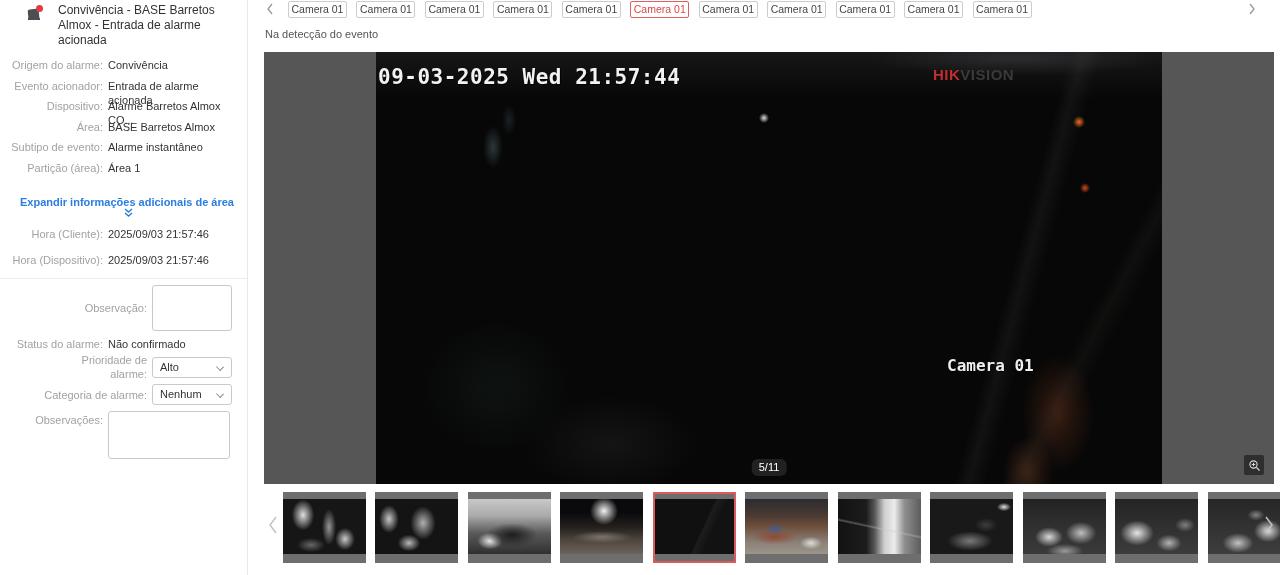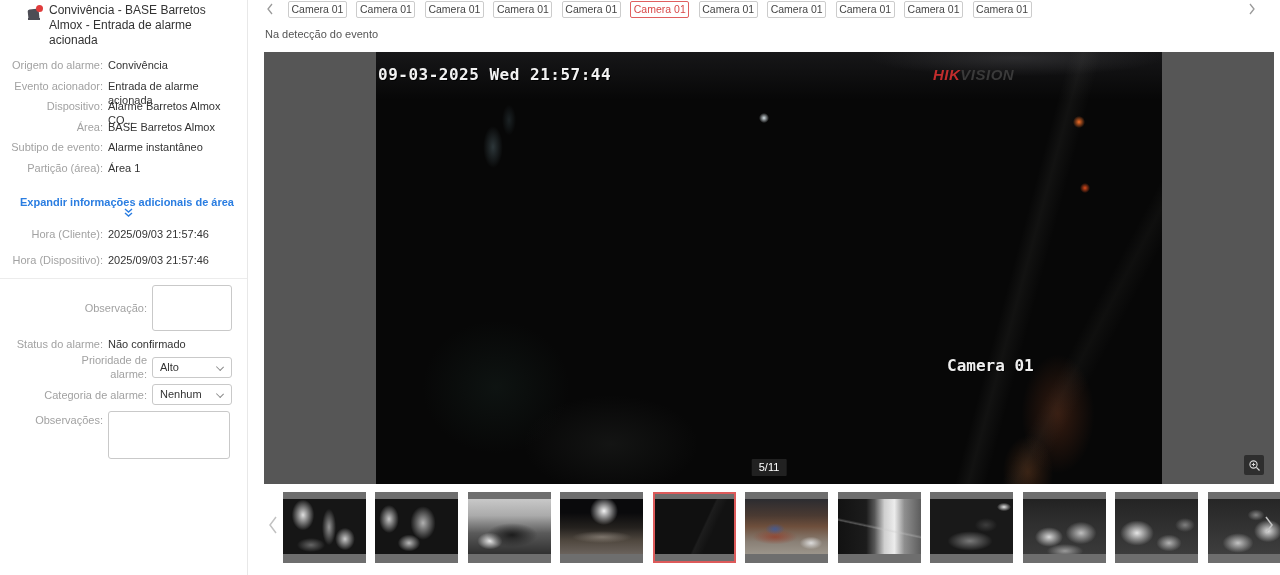--- a/index.html
+++ b/index.html
@@ -9,21 +9,21 @@
   
   #panel { position:absolute; left:0; top:0; width:248px; height:575px;
            background:#fff; border-right:1px solid #e8e8e8; }
   #panel-title-row { position:absolute; left:28px; top:3px; width:205px; display:flex; }
   #alarm-icon { position:relative; width:15px; height:15px; flex:0 0 15px; margin-top:2px; }
   #alarm-icon .dev { position:absolute; left:0; top:4px; width:11px; height:10px;
                      background:#4d4d55; border-radius:2px 2px 1px 1px; transform:rotate(-6deg); }
   #alarm-icon .base { position:absolute; left:0; top:13px; width:12px; height:2px; background:#4d4d55; }
   #alarm-icon .dot { position:absolute; right:0; top:0; width:7px; height:7px;
                      background:#e03c3c; border-radius:50%; }
-  #panel-title { margin-left:6px; font-size:12px; line-height:15px; color:#333; width:192px; }
+  #panel-title { margin-left:15px; font-size:12px; line-height:15px; color:#333; width:192px; }
 
   .row { position:absolute; left:0; width:232px; display:flex; font-size:11px; line-height:14px; }
   .row .lbl { flex:0 0 103px; text-align:right; color:#a2a2a2; }
   .row .val { margin-left:5px; color:#333; }
   .row.center { align-items:center;padding-left:44px; }
 
   #expand-link { position:absolute; left:20px; top:196px; font-size:11px; font-weight:bold;
                  color:#2a7de1; cursor:pointer; display:flex; align-items:center;flex-direction:column; }
   #expand-link svg { margin-left:4px; }
 
@@ -64,31 +64,31 @@
       radial-gradient(ellipse 36px 52px at 652px 420px, rgba(175,95,45,0.28), rgba(175,95,45,0) 70%),
       radial-gradient(ellipse 125px 70px at 235px 392px, rgba(85,90,85,0.16), rgba(85,90,85,0) 70%),
       radial-gradient(ellipse 105px 95px at 120px 335px, rgba(45,75,65,0.18), rgba(45,75,65,0) 70%),
       radial-gradient(ellipse 210px 26px at 640px 6px, rgba(72,72,75,0.45), rgba(72,72,75,0) 70%),
       linear-gradient(105deg, rgba(0,0,0,0) 77%, rgba(115,115,108,0.10) 78.5%, rgba(0,0,0,0) 80.5%),
       linear-gradient(118deg, rgba(0,0,0,0) 84%, rgba(110,110,100,0.08) 85.5%, rgba(0,0,0,0) 87.5%),
       linear-gradient(to bottom, rgba(42,42,46,0.45), rgba(8,8,8,0) 11%),
       #070707;
   }
   #osd-timestamp { position:absolute; left:2px; top:13px; color:#f2f2f2;
-                   font-family:"DejaVu Sans Mono", monospace; font-weight:bold; font-size:16px;
+                   font-family:"DejaVu Sans Mono", monospace; font-weight:bold; font-size:21px;
                    letter-spacing:0.5px; text-shadow:1px 1px 0 rgba(0,0,0,0.8); }
-  #brand { position:absolute; left:557px; top:14px; font-style:italic; font-weight:bold;
+  #brand { position:absolute; left:557px; top:14px; font-weight:bold;
            font-size:15px; letter-spacing:0.5px; }
   #brand .hik { color:#c22d2d; } #brand .vision { color:#3a3a3a; }
   #osd-camera { position:absolute; left:571px; top:304px; color:#efefef;
                 font-family:"DejaVu Sans Mono", monospace; font-weight:bold; font-size:16px;
                 text-shadow:1px 1px 0 rgba(0,0,0,0.7); }
   #page-badge { position:absolute; left:50%; transform:translateX(-50%); bottom:8px;
                 background:rgba(38,38,38,0.85); color:#fff; font-size:11px;
-                padding:2px 7px 3px; border-radius:1px; }
+                padding:2px 7px 3px; border-radius:6px; }
   #zoom-btn { position:absolute; right:10px; bottom:9px; width:20px; height:20px;
               background:#2e2e2e; border:none; border-radius:2px; cursor:pointer;
               display:flex; align-items:center; justify-content:center; }
 
   
   #thumbstrip { position:absolute; left:264px; top:490px; right:0; height:80px; }
   #thumbs-left  { position:absolute; left:4px;  top:26px; }
   #thumbs-right { position:absolute; right:6px; top:26px; }
   #thumbs { position:absolute; left:19px; top:2px; white-space:nowrap; }
   .thumb { display:inline-block; position:relative; width:83px; height:71px; background:#6e6e6e;

